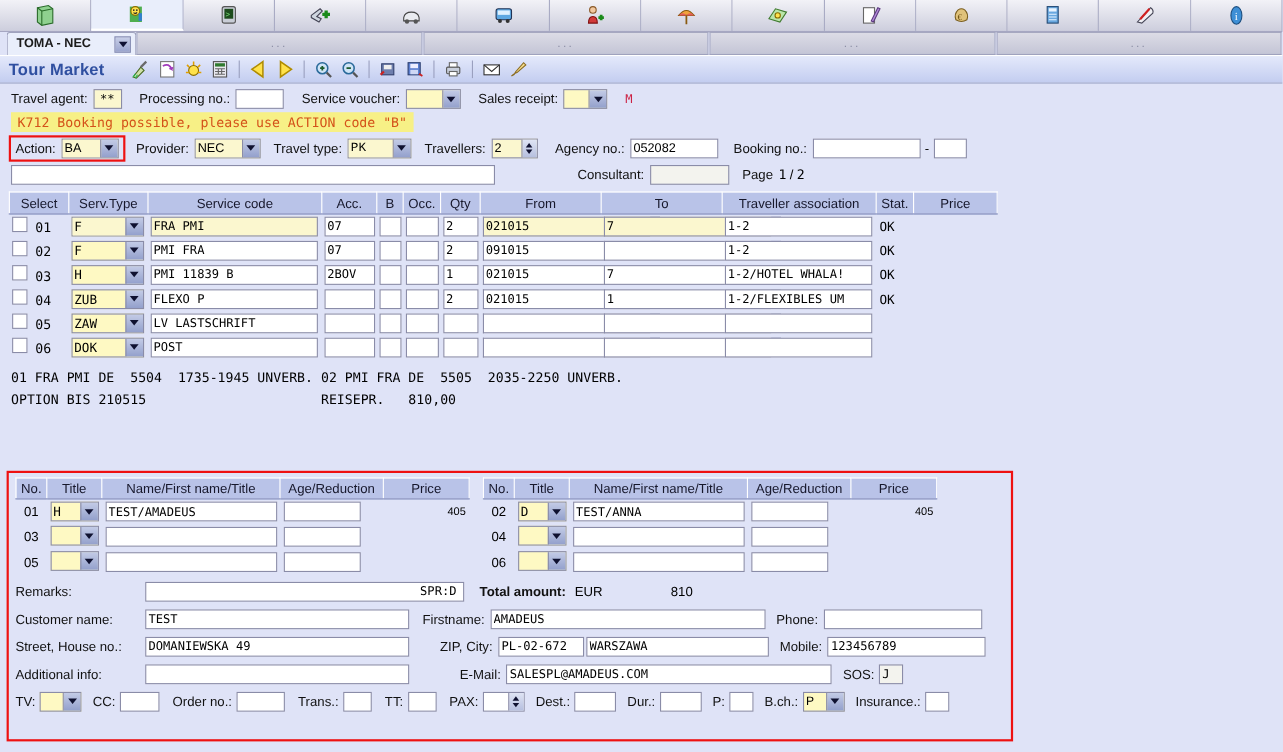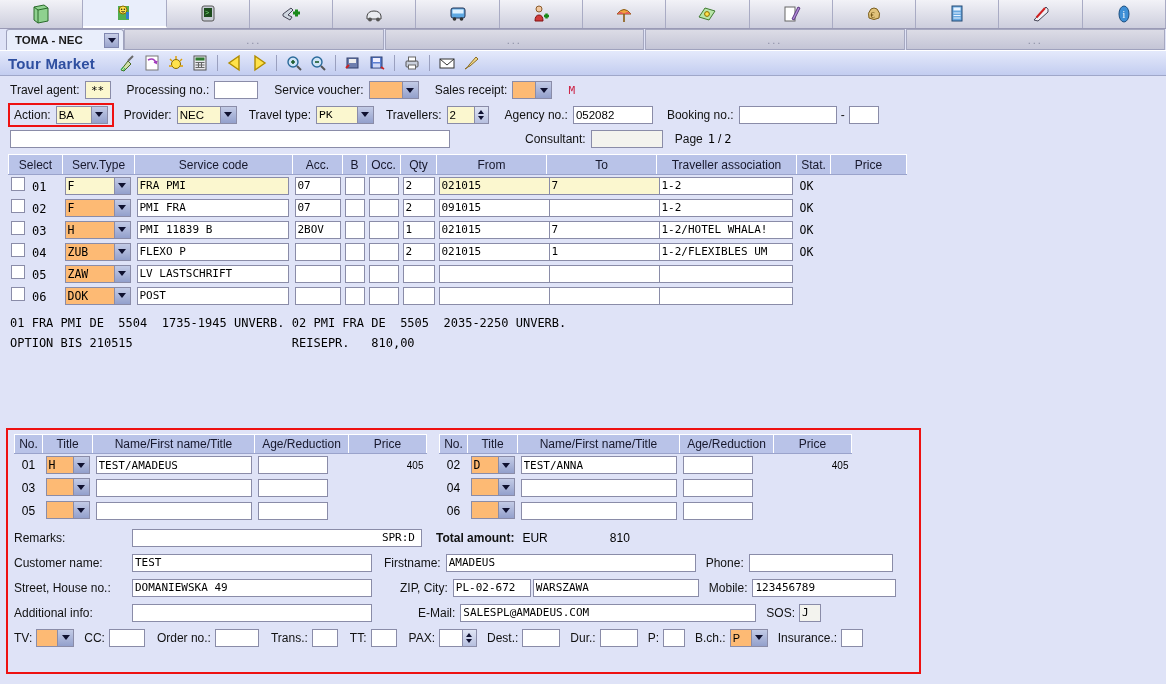--- a/index.html
+++ b/index.html
@@ -66,21 +66,21 @@
   .row { display: flex; align-items: center; }
   .lab { color: #111; white-space: nowrap; }
   .inp {
     background: #ffffff; border: 1px solid #8a8ca8; height: 18px;
     font-family: "Liberation Sans", sans-serif; font-size: 11.5px; padding: 0 2px;
     line-height: 16px; color: #000; outline: none;
   }
   .inp.mono { font-family: "DejaVu Sans Mono", monospace; font-size: 11px; }
   .inp.yel { background: #fbf7cf; }
   .inp.gry { background: #f3f3ee; }
-  .sel { display: inline-flex; height: 18px; border: 1px solid #8a8ca8; background: #fdba74; }
+  .sel { display: inline-flex; height: 18px; border: 1px solid #8a8ca8; background: #fef9c3; }
   .sel .v { padding: 0 2px; line-height: 16px; font-size: 11.5px; min-width: 10px; white-space: nowrap; }
   .sel.yel .v { background: #fbf7cf; }
   .sel .arw {
     width: 16px; background: linear-gradient(#c3cbe6,#93a0cc);
     border-left: 1px solid #8a8ca8; display: flex; align-items: center; justify-content: center;
   }
   .sel .arw i { width: 0; height: 0; border-left: 4px solid transparent;
     border-right: 4px solid transparent; border-top: 5px solid #0f1130; }
   .spin { display: inline-flex; height: 18px; border: 1px solid #8a8ca8; background: #fbf7cf; }
   .spin .v { padding: 0 2px; min-width: 26px; line-height: 16px; font-size: 11.5px; }
@@ -372,20 +372,23 @@
     <span class="lab" style="margin-left:16px;">Sales receipt:</span>
     <span class="sel" style="margin-left:5px; width:40px;">
       <span class="v" style="flex:1;"></span>
       <span class="arw">
           <i></i>
         </span>
     </span>
     <span style="margin-left:16px; color:#cc2244; font-family:'DejaVu Sans Mono',monospace; font-size:11px;">M</span>
   </div>
 
+  <div style="padding:2px 0 0 10px;">
+    <span class="msgbar">K712 Booking possible, please use ACTION code "B"</span>
+  </div>
 
   <div class="row" style="padding:3px 0 0 8px; height:26px;">
     <span class="redbox" style="display:inline-flex; align-items:center; padding:1px 4px;">
       <span class="lab">Action:</span>
       <span class="sel yel" style="margin-left:5px; width:52px;">
         <span class="v" style="flex:1;">BA</span>
         <span class="arw">
             <i></i>
           </span>
       </span>

